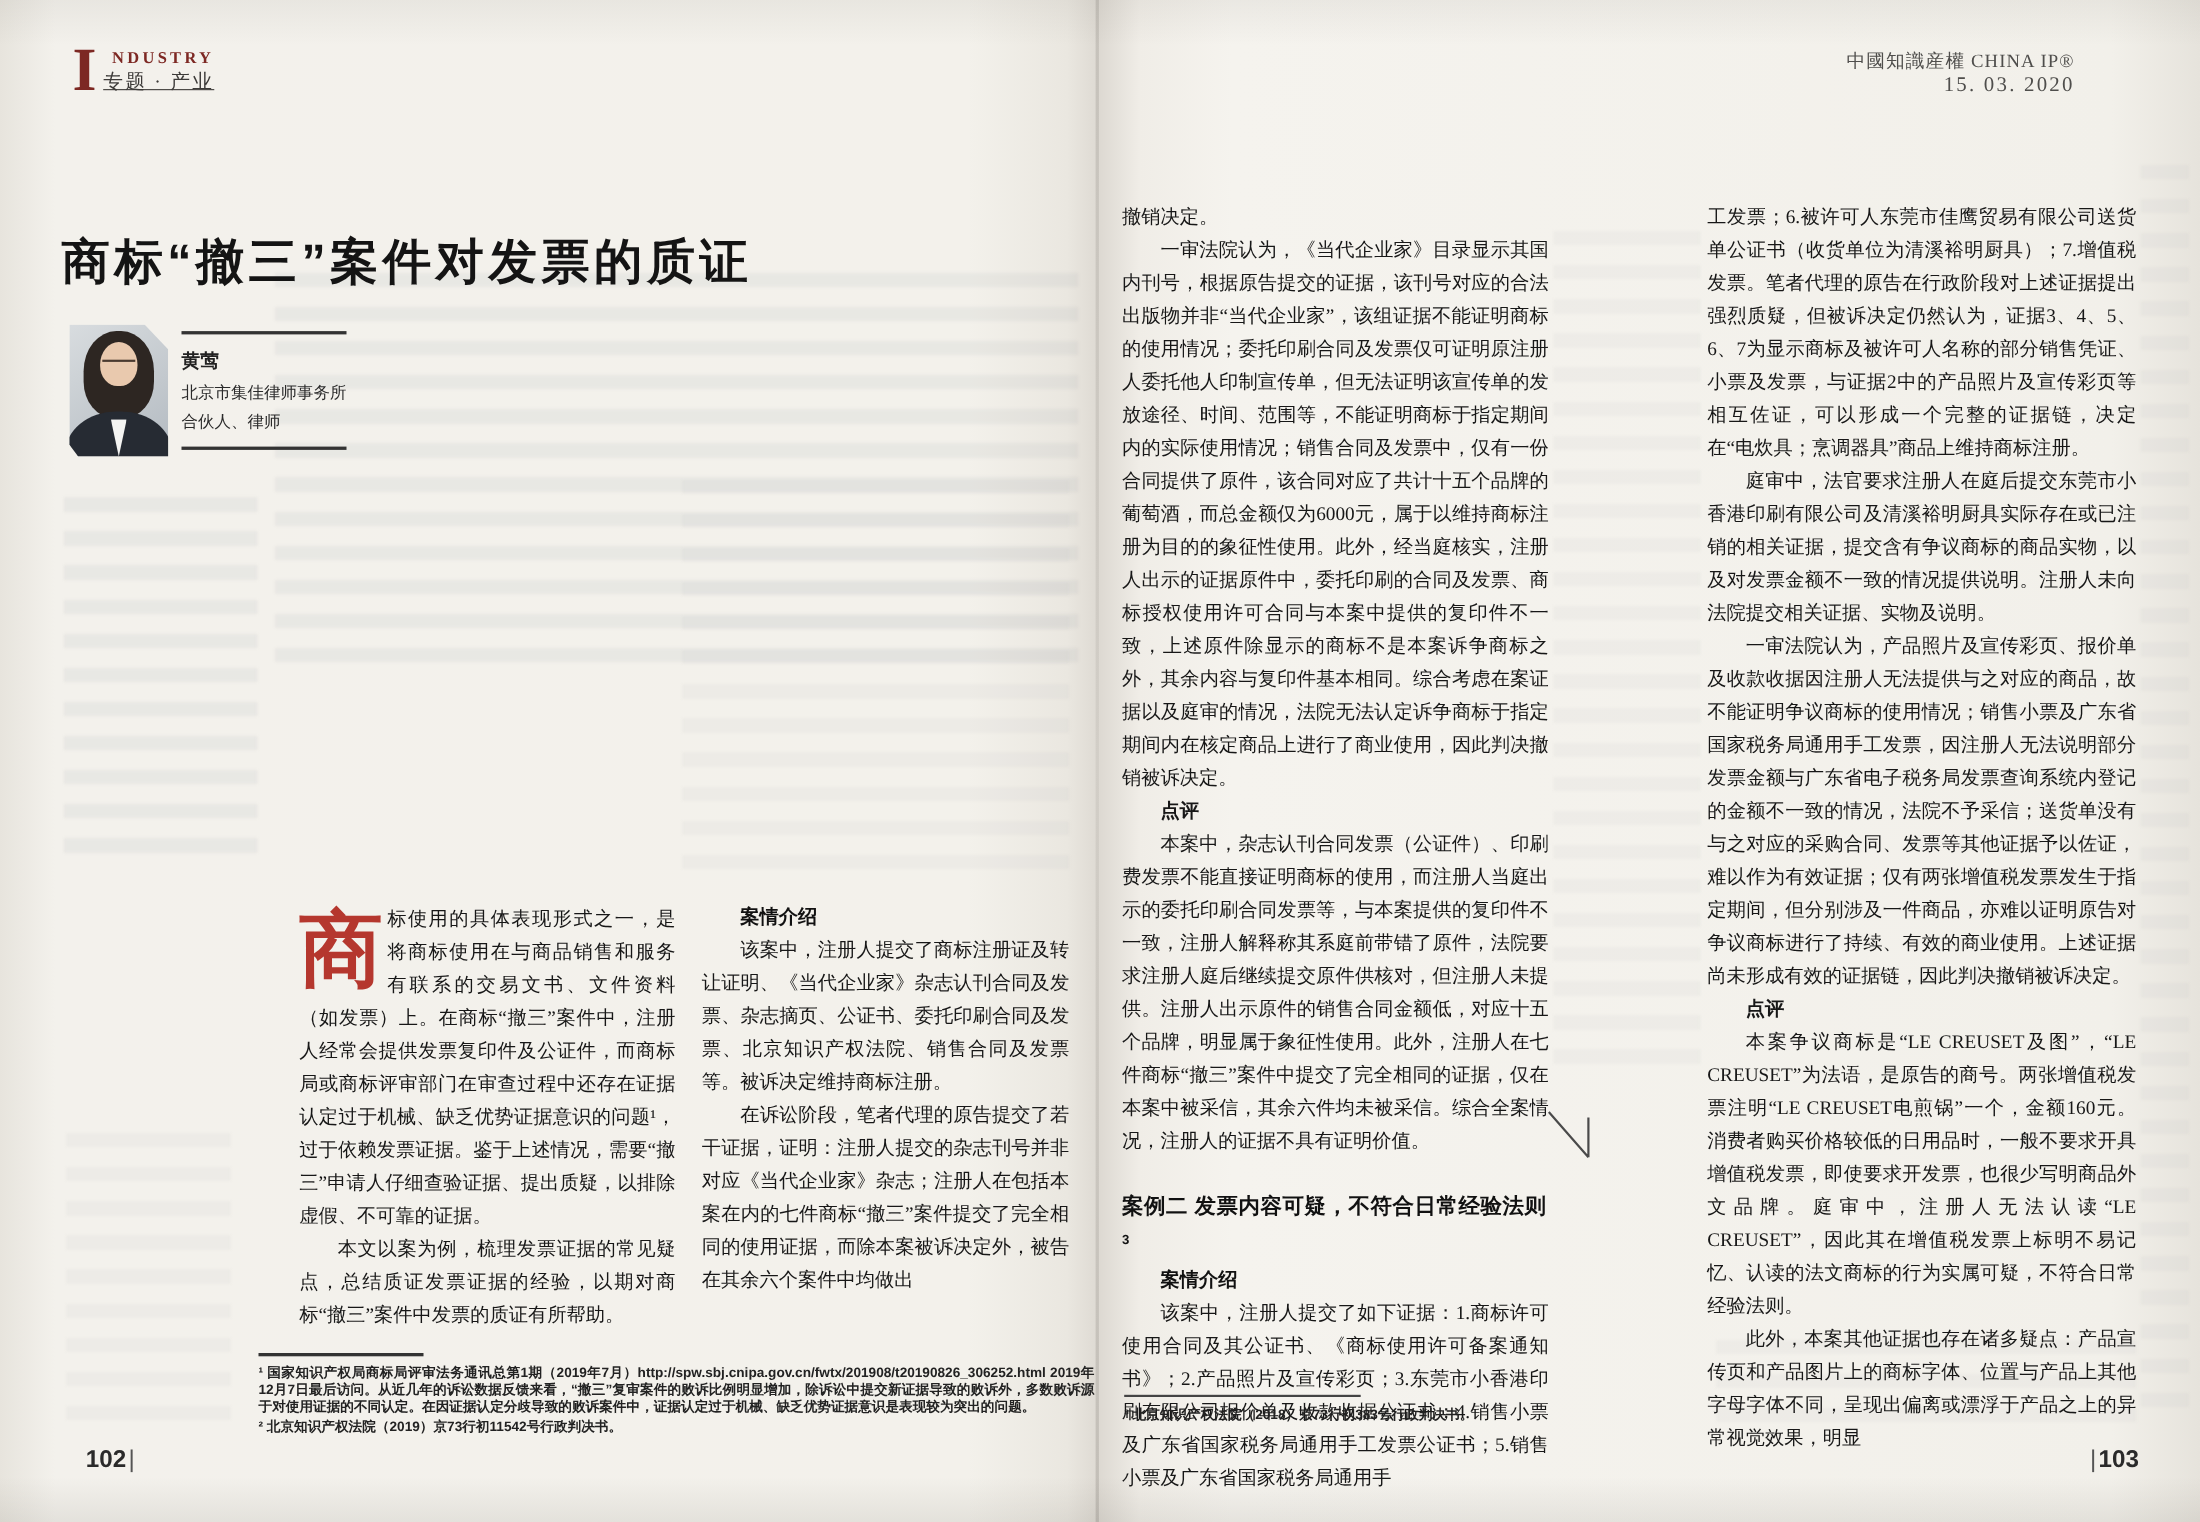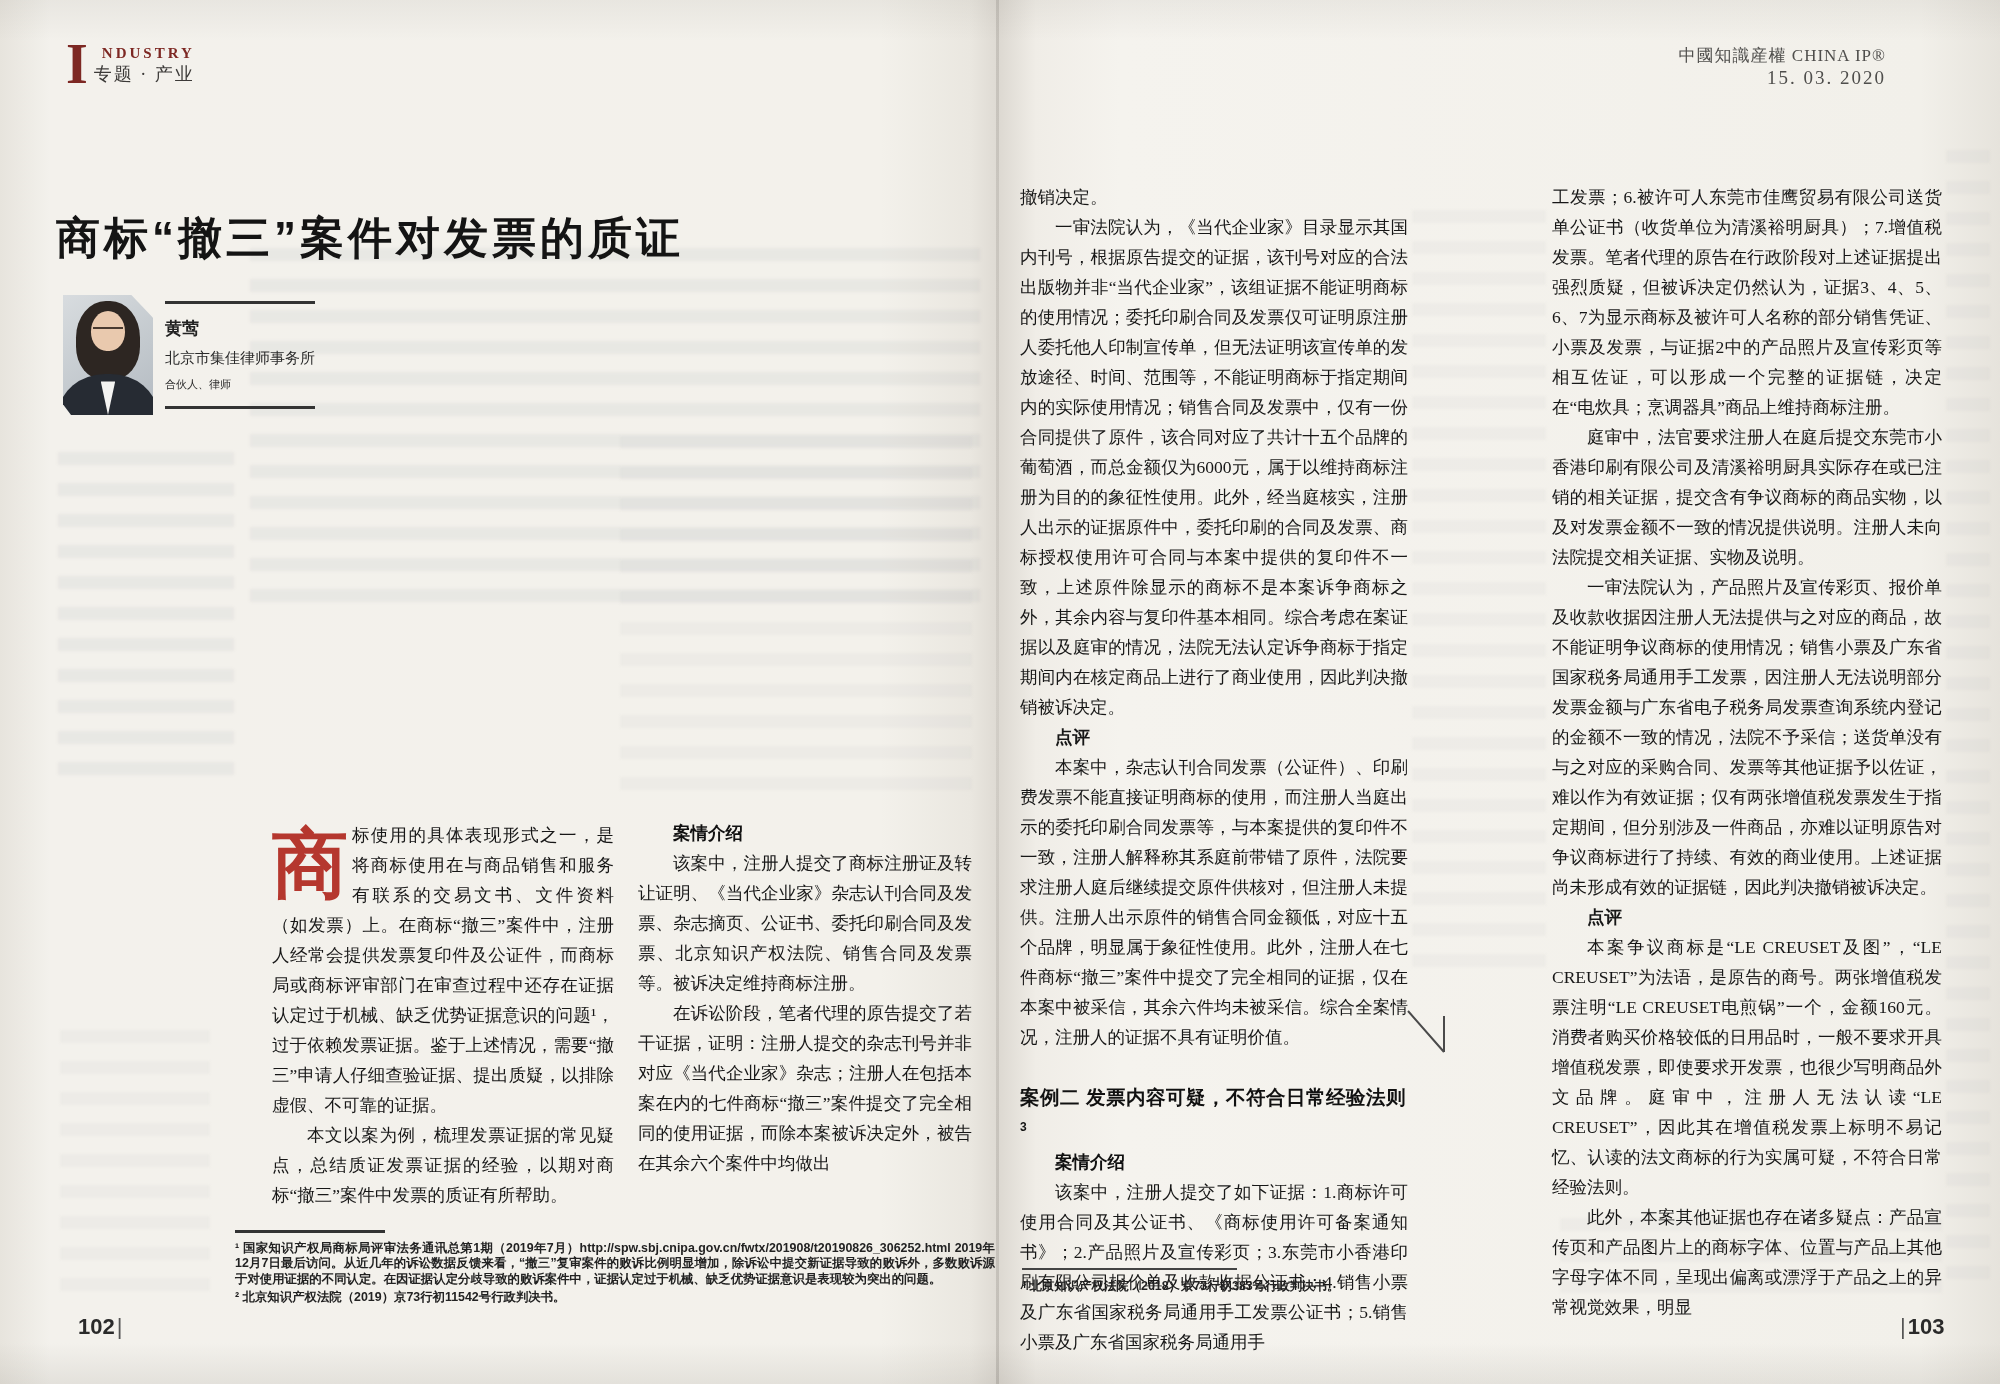--- a/index.html
+++ b/index.html
@@ -11,21 +11,21 @@
   .abs{position:absolute;}
   
   .ghost{position:absolute;pointer-events:none;filter:blur(1.6px);
     background:repeating-linear-gradient(180deg,rgba(104,114,128,.075) 0px,rgba(104,114,128,.075) 13px,rgba(0,0,0,0) 13px,rgba(0,0,0,0) 31px);}
   .ghost.light{background:repeating-linear-gradient(180deg,rgba(104,114,128,.045) 0px,rgba(104,114,128,.045) 13px,rgba(0,0,0,0) 13px,rgba(0,0,0,0) 31px);}
   
   .hdrL{left:66px;top:42px;display:flex;align-items:flex-start;}
   .hdrL .cap{font-family:"Liberation Serif",serif;font-size:56px;line-height:44px;font-weight:700;color:#7d2823;margin-right:6px;}
   .hdrL .stack{padding-top:4px;}
   .hdrL .en{font-family:"Liberation Serif",serif;font-size:15px;letter-spacing:3px;font-weight:700;color:#7d2823;line-height:15px;text-align:right;}
-  .hdrL .cn{font-size:18px;color:#3c3a38;line-height:22px;margin-top:2px;letter-spacing:2px;}
+  .hdrL .cn{font-size:18px;color:#3c3a38;line-height:22px;margin-top:2px;letter-spacing:2px;text-decoration:underline;}
   
   .hdrR{right:114px;top:46px;text-align:right;color:#4f4e4c;}
   .hdrR .l1{font-size:17px;letter-spacing:1px;line-height:20px;}
   .hdrR .l2{font-size:19px;line-height:24px;letter-spacing:2px;}
   
   .title{left:56px;top:180px;font-family:"Liberation Sans","DejaVu Sans",sans-serif;
     font-size:44px;font-weight:700;letter-spacing:4px;color:#141414;}
   
   .photo{left:63px;top:295px;width:90px;height:120px;
     background:linear-gradient(145deg,#d8dcdf 0%,#c2c8cd 60%,#b3bac1 100%);
@@ -33,21 +33,21 @@
   .photo .hair{position:absolute;left:14%;top:5%;width:72%;height:66%;background:#2d2622;border-radius:46% 46% 42% 42%;}
   .photo .face{position:absolute;left:31%;top:13%;width:38%;height:34%;background:#e9c9ae;border-radius:50% 50% 46% 46%;}
   .photo .glasses{position:absolute;left:33%;top:27%;width:34%;height:6%;border-top:2px solid #4a3a30;}
   .photo .torso{position:absolute;left:-4%;bottom:-2%;width:108%;height:36%;background:#262b33;border-radius:48% 48% 0 0/90% 90% 0 0;}
   .photo .shirt{position:absolute;left:42%;bottom:0;width:16%;height:28%;background:#f4f4f2;clip-path:polygon(0 0,100% 0,50% 100%);}
   .aut{left:165px;top:301px;width:150px;}
   .aut .rule{height:3px;background:#333;}
   .aut .rule.b{margin-top:12px;}
   .aut .nm{font-family:"Liberation Sans","DejaVu Sans",sans-serif;font-size:17px;font-weight:700;color:#222;margin-top:14px;line-height:22px;}
   .aut .og{font-family:"Liberation Sans","DejaVu Sans",sans-serif;font-size:15px;color:#2a2a2a;margin-top:8px;line-height:20px;}
-  .aut .rl{font-family:"Liberation Sans","DejaVu Sans",sans-serif;font-size:11px;color:#2a2a2a;margin-top:6px;line-height:20px;margin-bottom:12px;}
+  .aut .rl{font-family:"Liberation Sans","DejaVu Sans",sans-serif;font-size:15px;color:#2a2a2a;margin-top:6px;line-height:20px;margin-bottom:12px;}
   
   .kw{left:70px;top:810px;width:168px;text-align:center;}
   .kw .t{font-size:28px;font-weight:700;color:#1e1e1e;letter-spacing:3px;}
   .kw-bar{position:relative;height:16px;margin-top:8px;}
   .kw-bar .ln{position:absolute;left:0;right:0;top:6px;height:3px;background:#222;}
   .kw-bar .rd{position:absolute;left:50%;transform:translateX(-50%);top:1px;width:78px;height:15px;background:#c2473f;}
   .kw ul{list-style:none;margin:16px 0 0 0;padding:0;}
   .kw li{font-size:24px;font-weight:700;color:#1e1e1e;line-height:33px;letter-spacing:1px;}
   .kw .brule{height:5px;background:#242424;margin-top:13px;}
   

